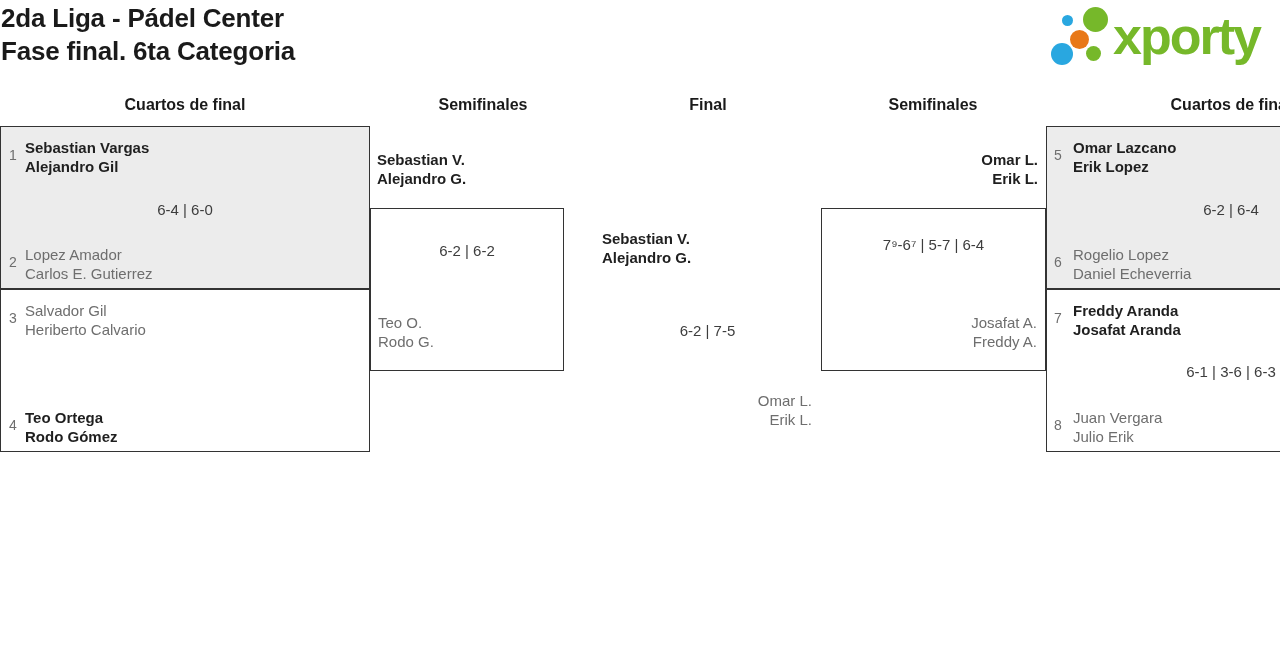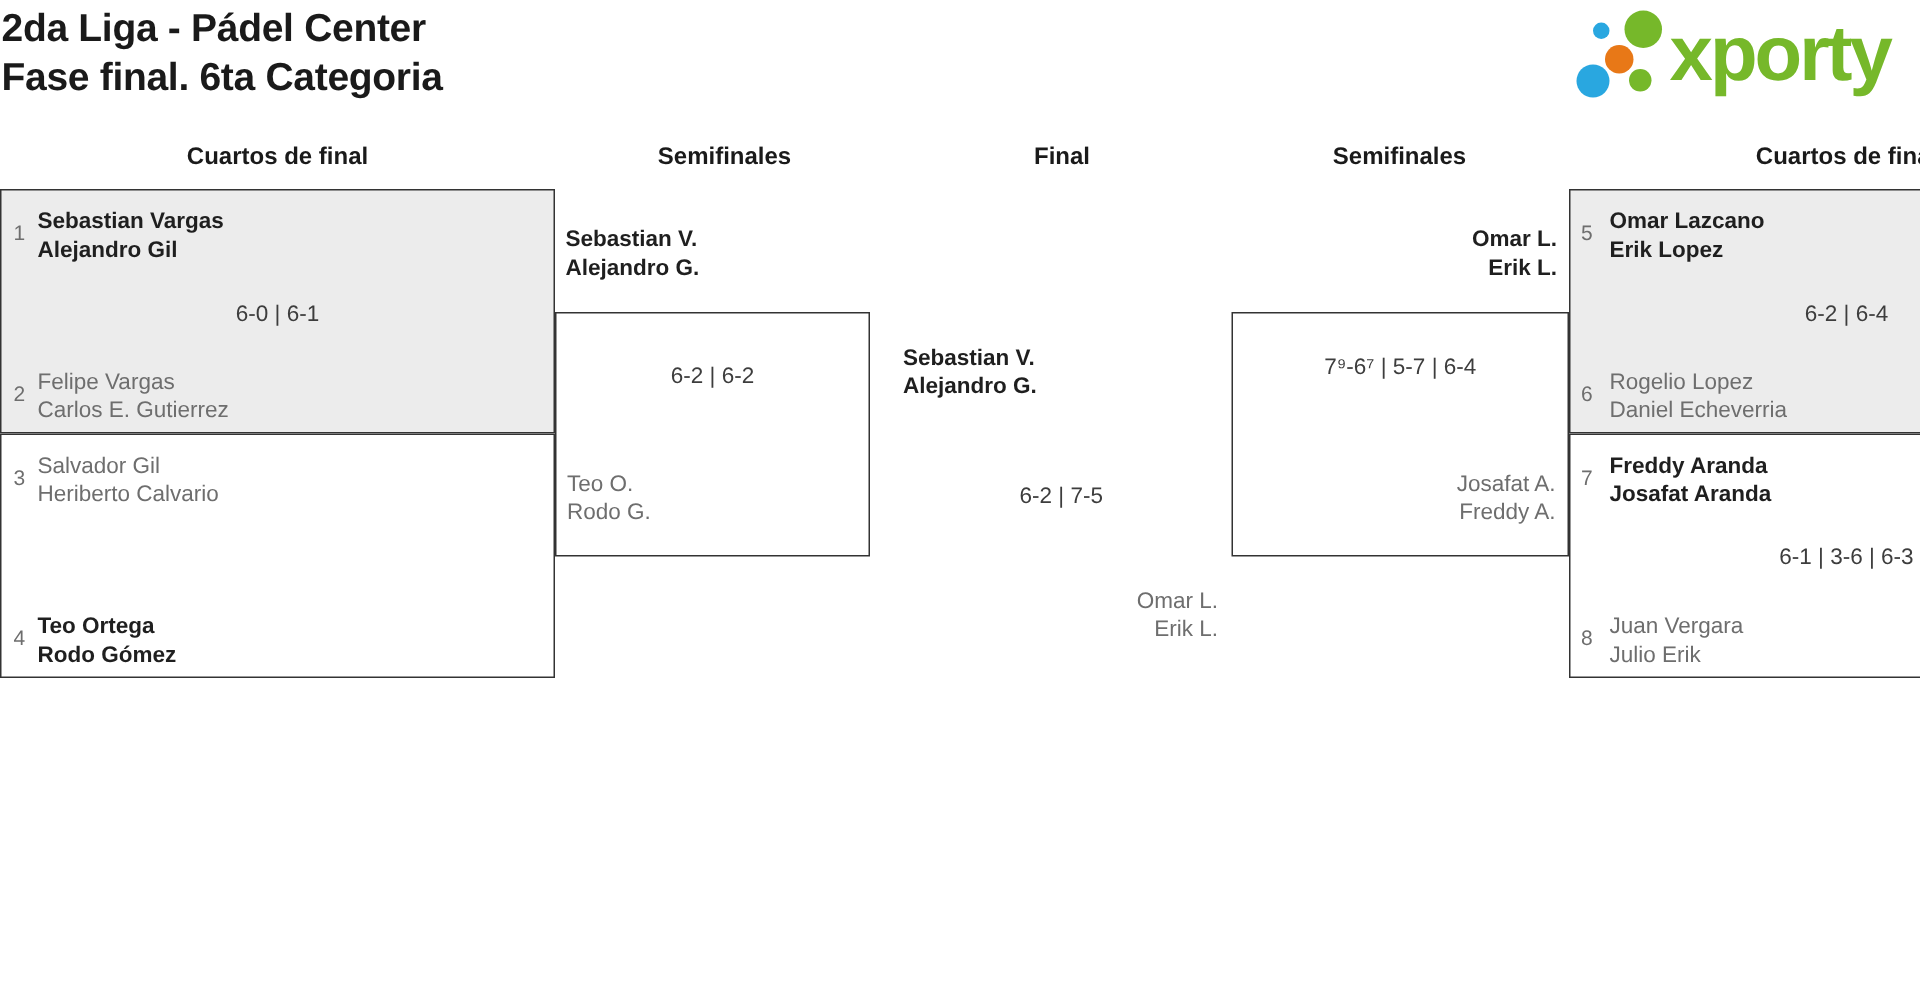--- a/index.html
+++ b/index.html
@@ -65,23 +65,23 @@
   <div class="round-label" style="left:708px">Final</div>
   <div class="round-label" style="left:933px">Semifinales</div>
   <div class="round-label" style="left:1231px">Cuartos de final</div>
 
   <div class="match-box box-gray" style="left:0;top:126px;width:370px;height:163px">
     <div class="seed" style="left:8px;top:20px">1</div>
     <div class="team winner" style="left:24px;top:11px">
       <div>Sebastian Vargas</div>
       <div>Alejandro Gil</div>
     </div>
-    <div class="score" style="left:0;right:0;top:75px">6-0 | 6-1</div>
+    <div class="score" style="left:0;right:0;top:75px">6-4 | 6-0</div>
     <div class="team loser" style="left:24px;top:118px">
-      <div>Felipe Vargas</div>
+      <div>Lopez Amador</div>
       <div>Carlos E. Gutierrez</div>
     </div>
     <div class="seed" style="left:8px;top:127px">2</div>
   </div>
 
   <div class="match-box box-white" style="left:0;top:289px;width:370px;height:163px">
     <div class="seed" style="left:8px;top:20px">3</div>
     <div class="team loser" style="left:24px;top:11px">
       <div>Salvador Gil</div>
       <div>Heriberto Calvario</div>
@@ -90,21 +90,21 @@
       <div>Teo Ortega</div>
       <div>Rodo Gómez</div>
     </div>
     <div class="seed" style="left:8px;top:127px">4</div>
   </div>
 
   <div class="team winner" style="left:377px;top:150px">
     <div>Sebastian V.</div>
     <div>Alejandro G.</div>
   </div>
-  <div class="match-box box-white" style="left:370px;top:208px;width:210px;height:163px">
+  <div class="match-box box-white" style="left:370px;top:208px;width:194px;height:163px">
     <div class="score" style="left:0;right:0;top:34px">6-2 | 6-2</div>
     <div class="team loser" style="left:7px;top:104px">
       <div>Teo O.</div>
       <div>Rodo G.</div>
     </div>
   </div>
 
   <div class="team winner" style="left:602px;top:229px">
     <div>Sebastian V.</div>
     <div>Alejandro G.</div>

